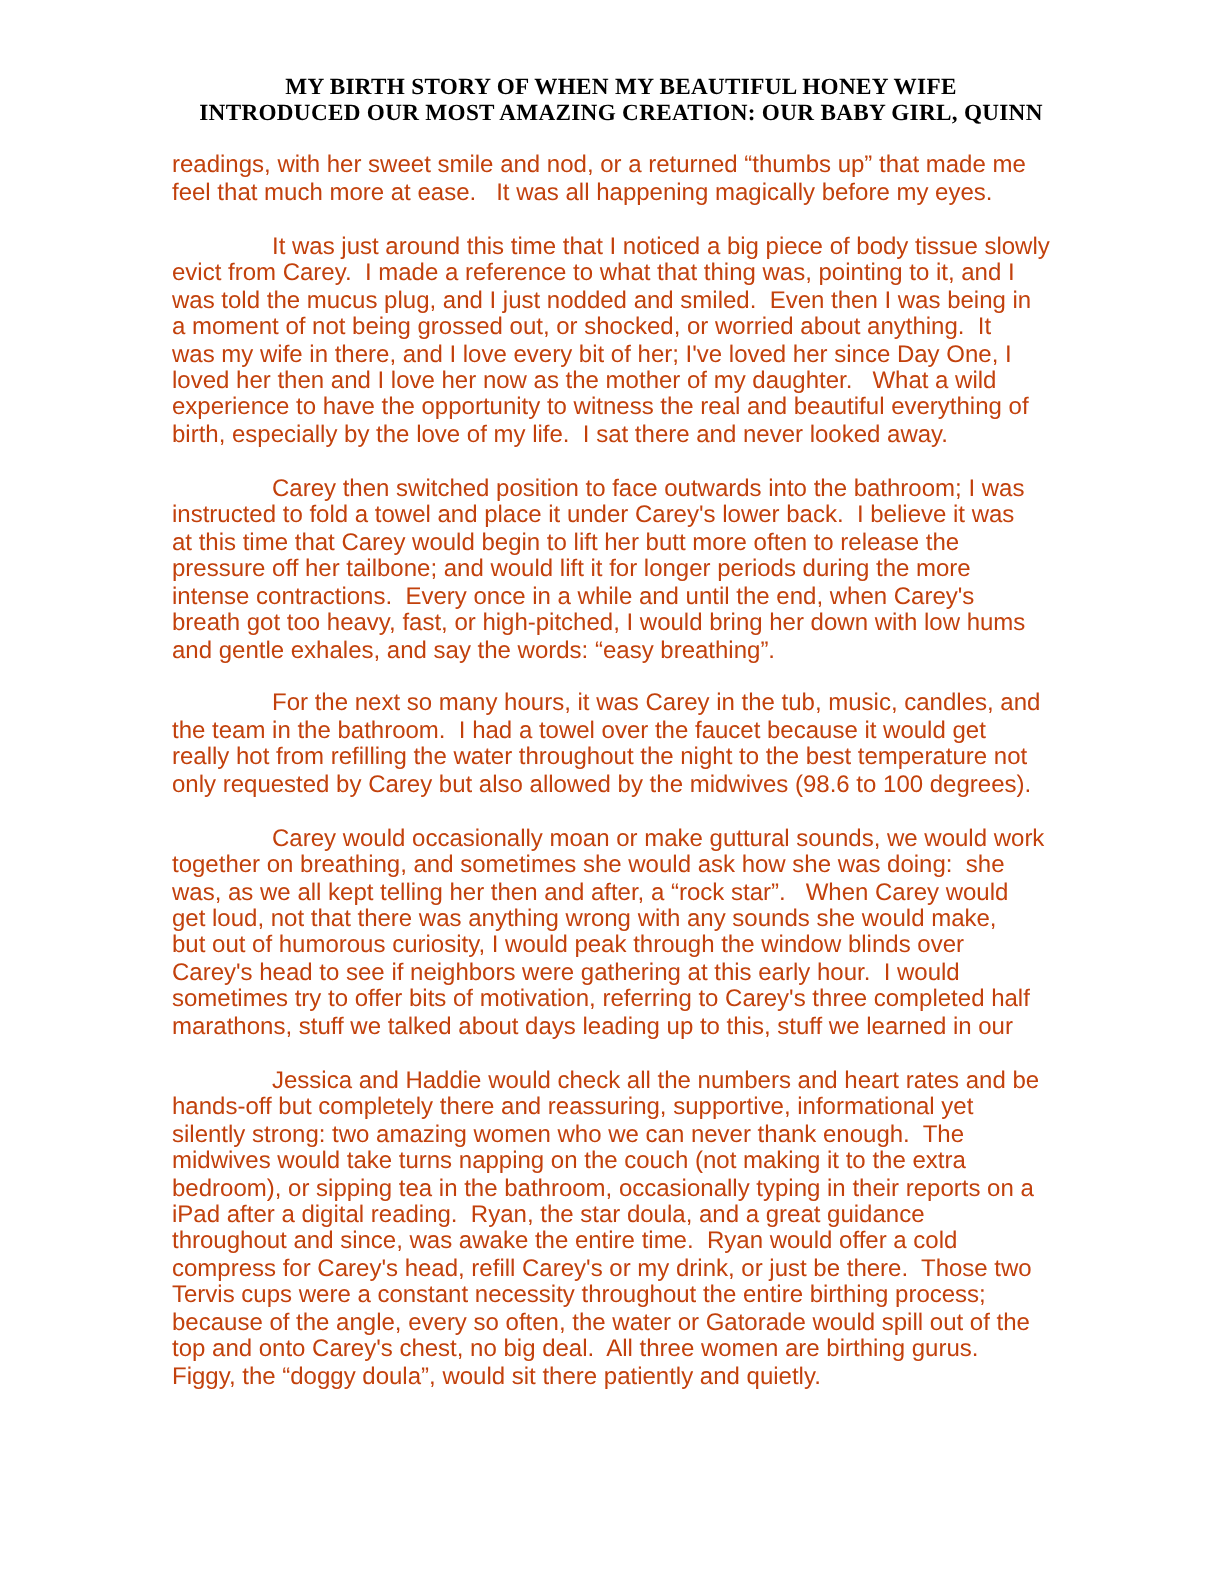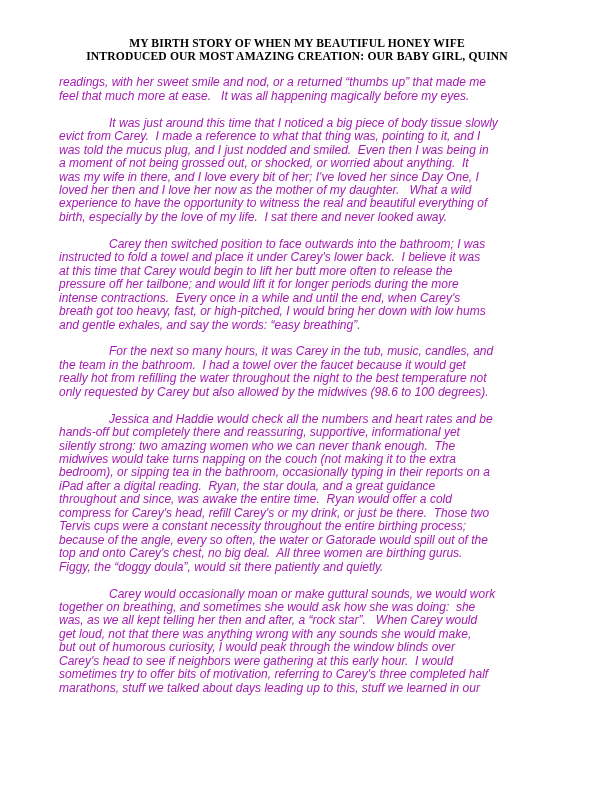--- a/index.html
+++ b/index.html
@@ -6,42 +6,41 @@
     margin: 0;
     padding: 0;
     background: #ffffff;
   }
   .page {
     position: relative;
     width: 612px;
     height: 792px;
     background: #ffffff;
     box-sizing: border-box;
-    padding: 37px 36px 0 18px;
+    padding: 37px 36px 0 45px;
     color: #000000;
     overflow: hidden;
   }
   .title {
     font-family: "Liberation Serif", serif;
     font-weight: 700;
     font-size: 11.6px;
     line-height: 13.2px;
     text-align: center;
     white-space: pre-line;
     margin: 0 0 13px 0;
     letter-spacing: 0.15px;
   }
   .para {
     font-family: "Liberation Sans", sans-serif;
     font-size: 12px;
     line-height: 13.45px;
     white-space: pre-wrap;
     margin: 0 0 13.45px 41px;
-    color: #a21caf;
-    font-style: italic;
+    color: #c2410c;
   }
   .para.indent {
     text-indent: 50px;
   }
 </style>
 </head>
 <body>
 
 <div class="page">
   <div class="title">MY BIRTH STORY OF WHEN MY BEAUTIFUL HONEY WIFE
@@ -65,34 +64,34 @@
 pressure off her tailbone; and would lift it for longer periods during the more
 intense contractions.  Every once in a while and until the end, when Carey's
 breath got too heavy, fast, or high-pitched, I would bring her down with low hums
 and gentle exhales, and say the words: “easy breathing”.</p>
 
   <p class="para indent">For the next so many hours, it was Carey in the tub, music, candles, and
 the team in the bathroom.  I had a towel over the faucet because it would get
 really hot from refilling the water throughout the night to the best temperature not
 only requested by Carey but also allowed by the midwives (98.6 to 100 degrees).</p>
 
+  <p class="para indent">Carey would occasionally moan or make guttural sounds, we would work
+together on breathing, and sometimes she would ask how she was doing:  she
+was, as we all kept telling her then and after, a “rock star”.   When Carey would
+get loud, not that there was anything wrong with any sounds she would make,
+but out of humorous curiosity, I would peak through the window blinds over
+Carey's head to see if neighbors were gathering at this early hour.  I would
+sometimes try to offer bits of motivation, referring to Carey's three completed half
+marathons, stuff we talked about days leading up to this, stuff we learned in our</p>
+
   <p class="para indent">Jessica and Haddie would check all the numbers and heart rates and be
 hands-off but completely there and reassuring, supportive, informational yet
 silently strong: two amazing women who we can never thank enough.  The
 midwives would take turns napping on the couch (not making it to the extra
 bedroom), or sipping tea in the bathroom, occasionally typing in their reports on a
 iPad after a digital reading.  Ryan, the star doula, and a great guidance
 throughout and since, was awake the entire time.  Ryan would offer a cold
 compress for Carey's head, refill Carey's or my drink, or just be there.  Those two
 Tervis cups were a constant necessity throughout the entire birthing process;
 because of the angle, every so often, the water or Gatorade would spill out of the
 top and onto Carey's chest, no big deal.  All three women are birthing gurus. 
 Figgy, the “doggy doula”, would sit there patiently and quietly.</p>
-
-  <p class="para indent">Carey would occasionally moan or make guttural sounds, we would work
-together on breathing, and sometimes she would ask how she was doing:  she
-was, as we all kept telling her then and after, a “rock star”.   When Carey would
-get loud, not that there was anything wrong with any sounds she would make,
-but out of humorous curiosity, I would peak through the window blinds over
-Carey's head to see if neighbors were gathering at this early hour.  I would
-sometimes try to offer bits of motivation, referring to Carey's three completed half
-marathons, stuff we talked about days leading up to this, stuff we learned in our</p>
 </div>
 
 </body></html>

